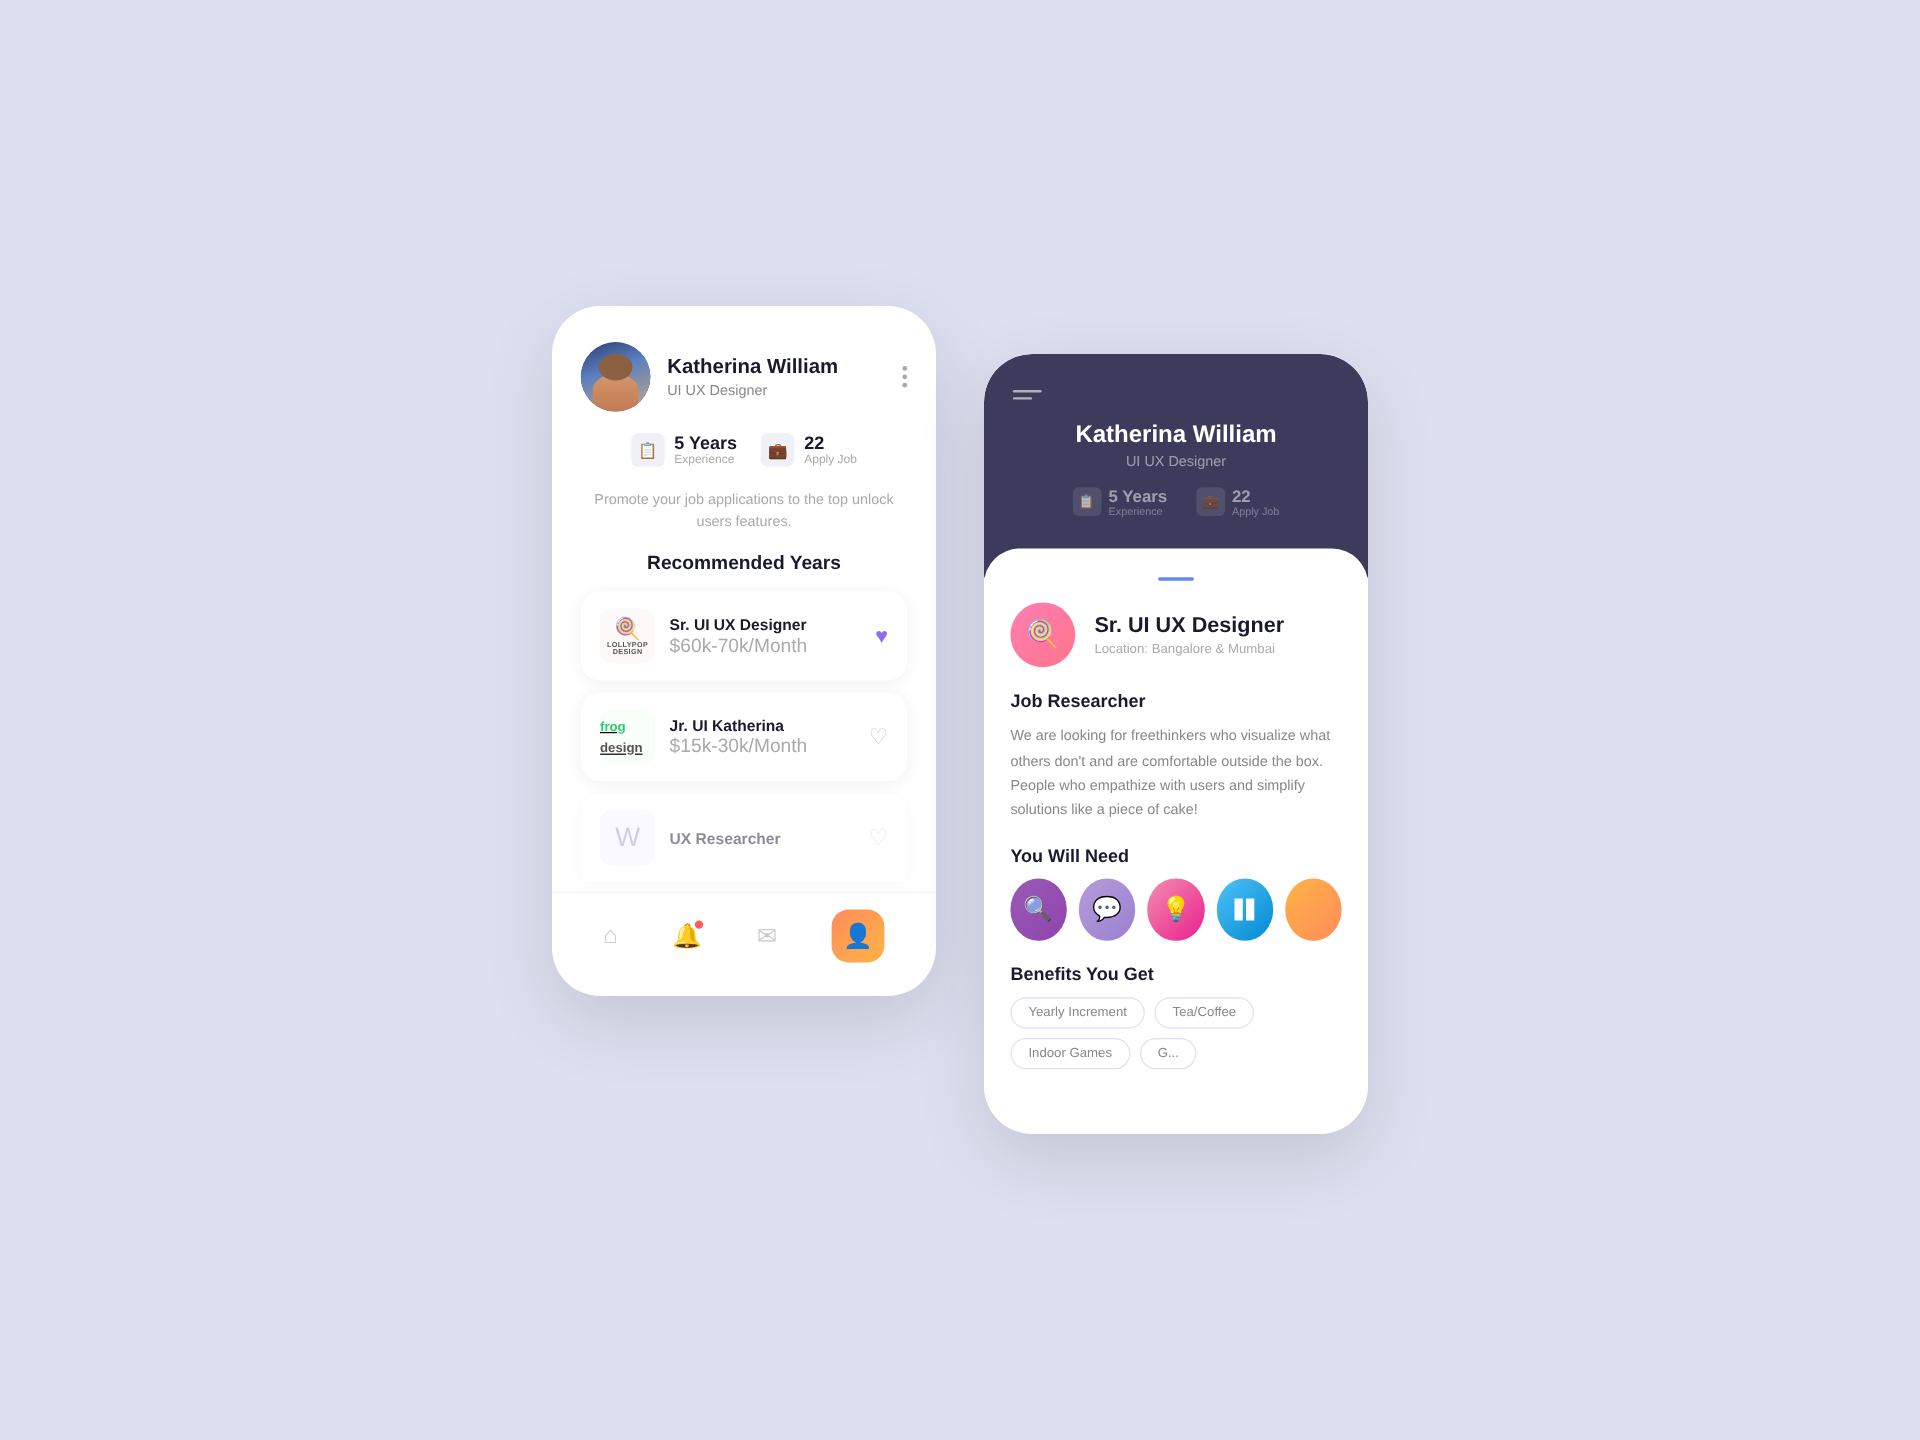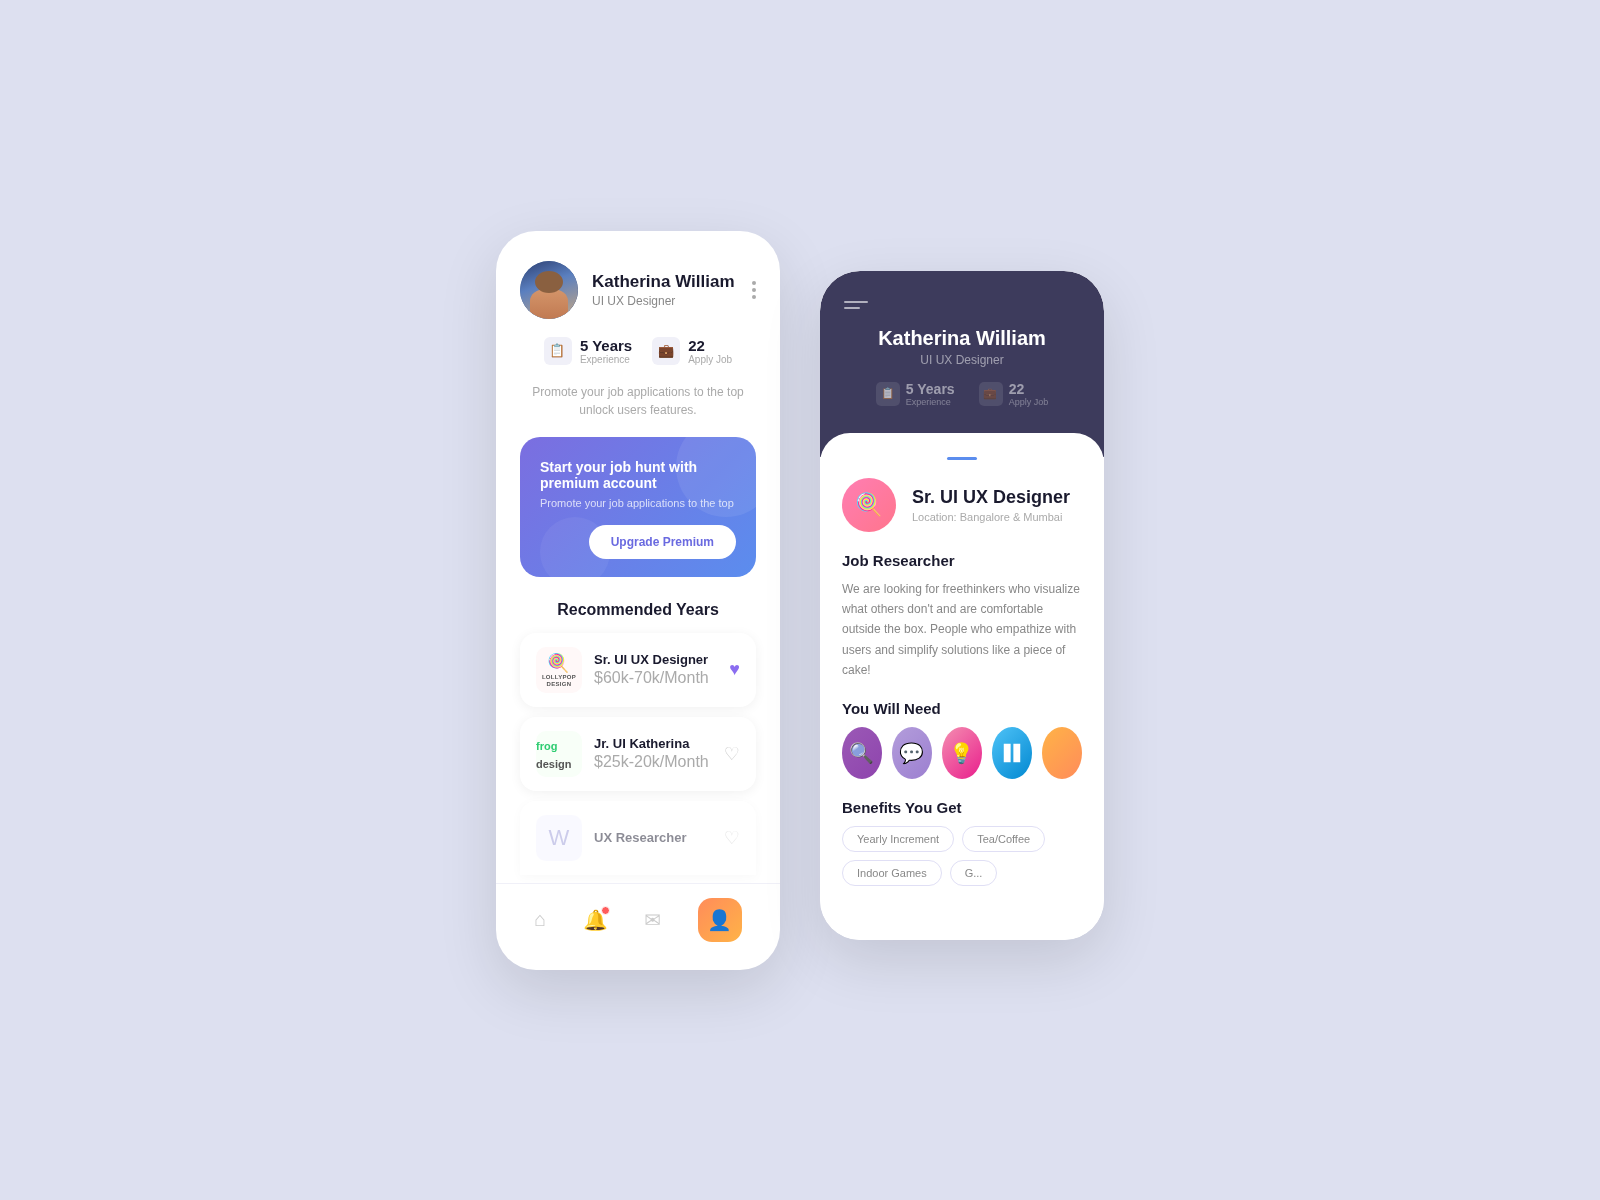--- a/index.html
+++ b/index.html
@@ -13,21 +13,21 @@
       padding: 40px 20px;
     }
     .phones-container {
       display: flex;
       gap: 40px;
       align-items: flex-start;
     }
 
     
     .phone {
-      width: 284px;
+      width: 320px;
       background: #fff;
       border-radius: 40px;
       overflow: hidden;
       box-shadow: 0 20px 60px rgba(0,0,0,0.12);
       position: relative;
     }
 
     
     .phone1 {
       padding-bottom: 0;
@@ -233,20 +233,21 @@
       font-size: 6px;
       color: #555;
       font-weight: 600;
       text-transform: uppercase;
       letter-spacing: 0.3px;
       text-align: center;
       line-height: 1.1;
     }
     .frog-logo {
       background: #f8fff8;
+      text-decoration: underline;
     }
     .frog-text {
       font-size: 11px;
       font-weight: 700;
     }
     .frog-f { color: #2ecc71; }
     .frog-rog { color: #555; }
     .wander-logo {
       background: #f5f5ff;
     }
@@ -537,25 +538,20 @@
           <div class="stat-icon">💼</div>
           <div>
             <div class="stat-value">22</div>
             <div class="stat-label">Apply Job</div>
           </div>
         </div>
       </div>
 
       <div class="promo-text">Promote your job applications to the top unlock users features.</div>
 
-      <div class="premium-banner">
-        <div class="premium-title">Start your job hunt with premium account</div>
-        <div class="premium-sub">Promote your job applications to the top</div>
-        <button class="upgrade-btn">Upgrade Premium</button>
-      </div>
 
       <div class="section-title">Recommended Years</div>
 
       <div class="job-card">
         <div class="job-logo lollypop-logo">
           <span class="lollypop-icon">🍭</span>
           <span class="lollypop-text">LOLLYPOP<br>DESIGN</span>
         </div>
         <div class="job-info">
           <div class="job-title">Sr. UI UX Designer</div>
@@ -565,21 +561,21 @@
       </div>
 
       <div class="job-card">
         <div class="job-logo frog-logo">
           <div>
             <span class="frog-text"><span class="frog-f">frog</span><span class="frog-rog"> design</span></span>
           </div>
         </div>
         <div class="job-info">
           <div class="job-title">Jr. UI Katherina</div>
-          <div class="job-salary">$25k-20k/Month</div>
+          <div class="job-salary">$15k-30k/Month</div>
         </div>
         <span class="heart-icon heart-empty">♡</span>
       </div>
 
       <div class="job-card" style="opacity:0.5; margin-bottom:0; border-radius:16px 16px 0 0;">
         <div class="job-logo wander-logo">
           <span class="wander-icon">W</span>
         </div>
         <div class="job-info">
           <div class="job-title">UX Researcher</div>

